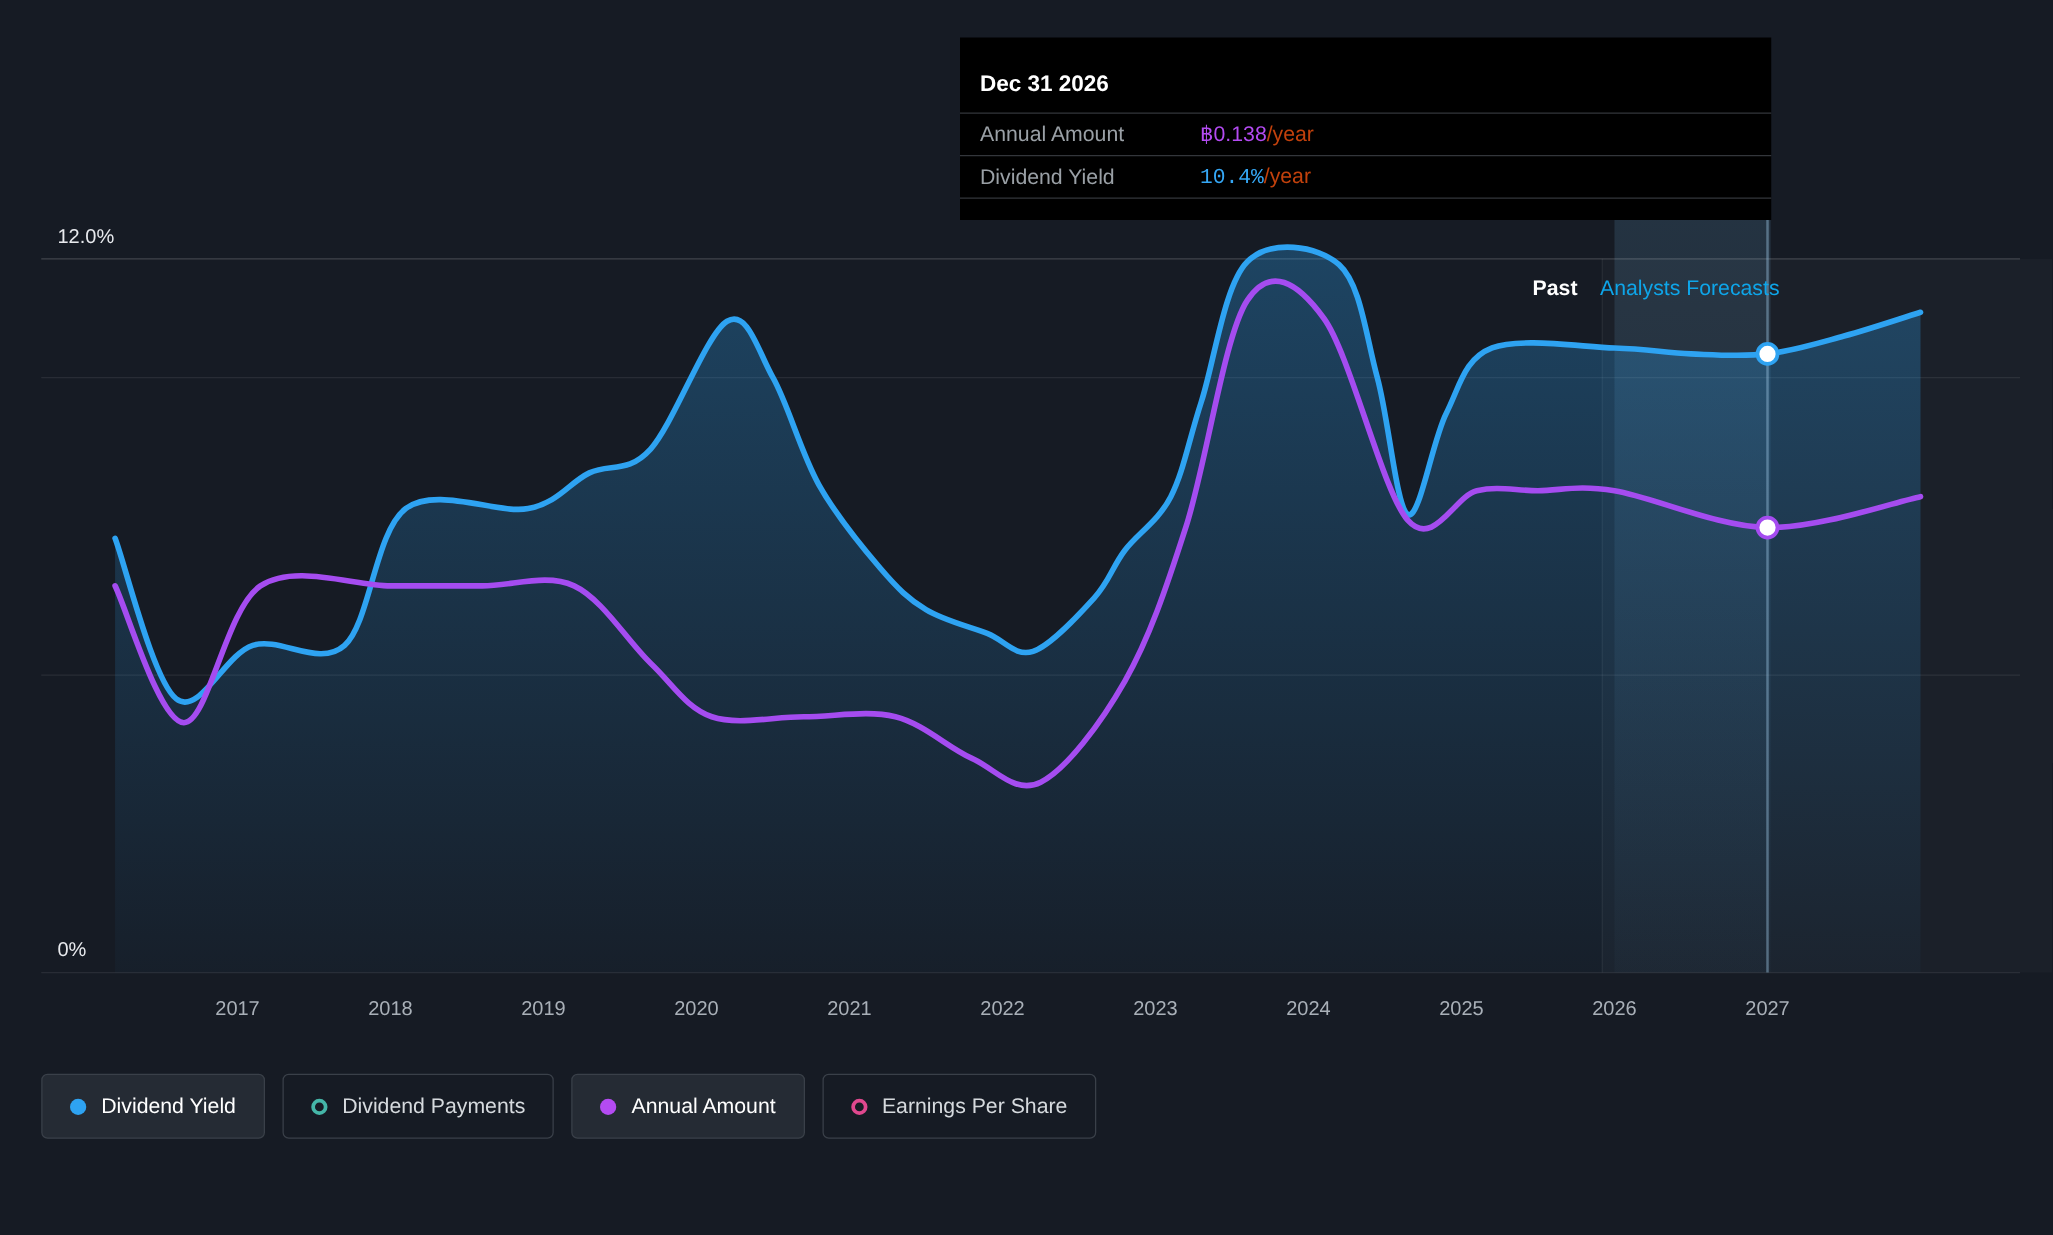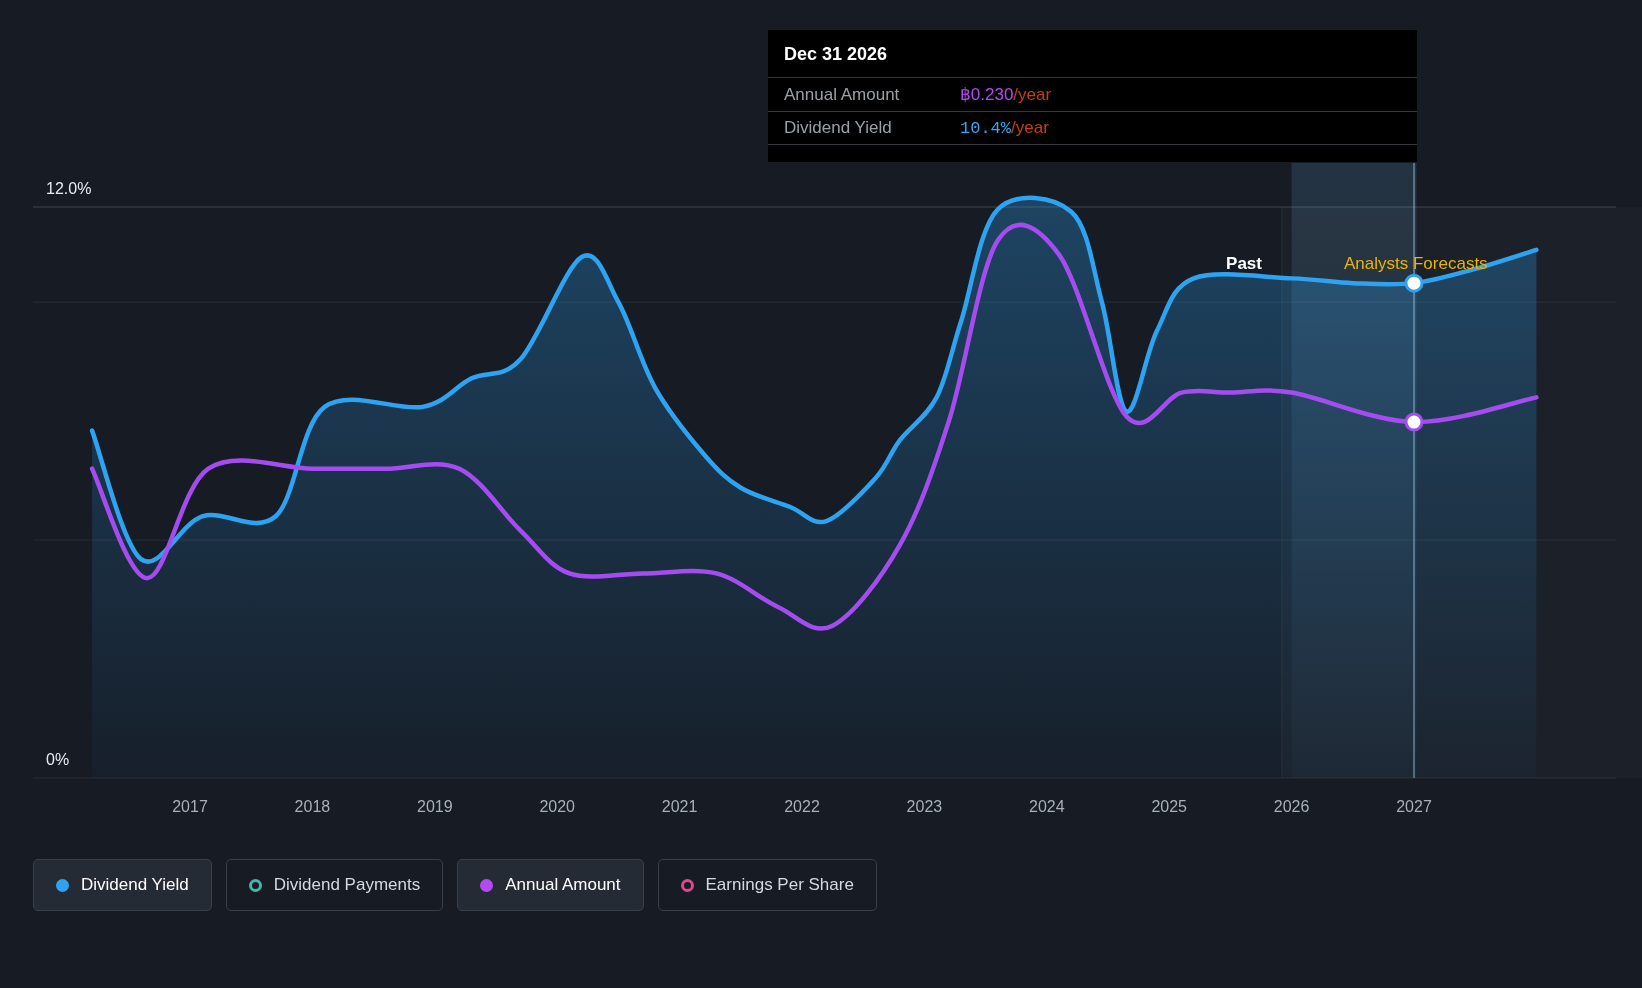--- a/index.html
+++ b/index.html
@@ -6,29 +6,29 @@
   html,body { width:1642px; height:988px; }
   body {
     background:#161b24;
     font-family:"Liberation Sans", sans-serif;
     position:relative;
     overflow:hidden;
   }
   .chart-wrap { position:absolute; inset:0; }
   #chart-svg { position:absolute; top:0; left:0; }
 
-  .zone-label { position:absolute; top:219px; font-size:17px; line-height:24px;margin-top:33px; }
+  .zone-label { position:absolute; top:219px; font-size:17px; line-height:24px; }
   .zone-label.past { left:1100px; width:162px; text-align:right; color:#ffffff; font-weight:bold; }
-  .zone-label.forecast { left:1344px; color:#eab308; }
+  .zone-label.forecast { left:1280px; color:#0ea5e9; }
 
   .tooltip {
     position:absolute; left:768px; top:30px; width:649px;
     background:#000000; z-index:5;
   }
-  .tooltip-title { font-size:18px; font-weight:bold; color:#ffffff; padding:14px 16px 12px 16px; }
+  .tooltip-title { font-size:18px; font-weight:bold; color:#ffffff; padding:27px 16px 12px 16px; }
   .tooltip-row {
     display:flex; align-items:center; padding:6px 16px;
     border-top:1px solid #33363b; font-size:17px;
   }
   .tooltip-row .lbl { width:176px; color:#9aa0a6; }
   .tooltip-row .suffix { color:#c2410c; }
   .tooltip-footer { height:18px; border-top:1px solid #33363b; }
 
   .legend { position:absolute; left:33px; top:859px; display:flex; gap:14px; }
   .pill {
@@ -86,21 +86,21 @@
       <text x="1414" y="812" fill="#a9b0b8" font-size="16" text-anchor="middle">2027</text>
     </svg>
 
   <div class="zone-label past">Past</div>
   <div class="zone-label forecast">Analysts Forecasts</div>
 
   <div class="tooltip">
     <div class="tooltip-title">Dec 31 2026</div>
     <div class="tooltip-row">
       <span class="lbl">Annual Amount</span>
-      <span><span style="color: rgb(180, 75, 242);">฿0.230</span><span class="suffix">/year</span></span>
+      <span><span style="color: rgb(180, 75, 242);">฿0.138</span><span class="suffix">/year</span></span>
     </div>
     <div class="tooltip-row">
       <span class="lbl">Dividend Yield</span>
       <span><span style="color: rgb(53, 167, 245); font-family: Liberation Mono, monospace;">10.4%</span><span class="suffix">/year</span></span>
     </div>
     <div class="tooltip-footer"></div>
   </div>
 
   <div class="legend">
     <div class="pill filled-style">

